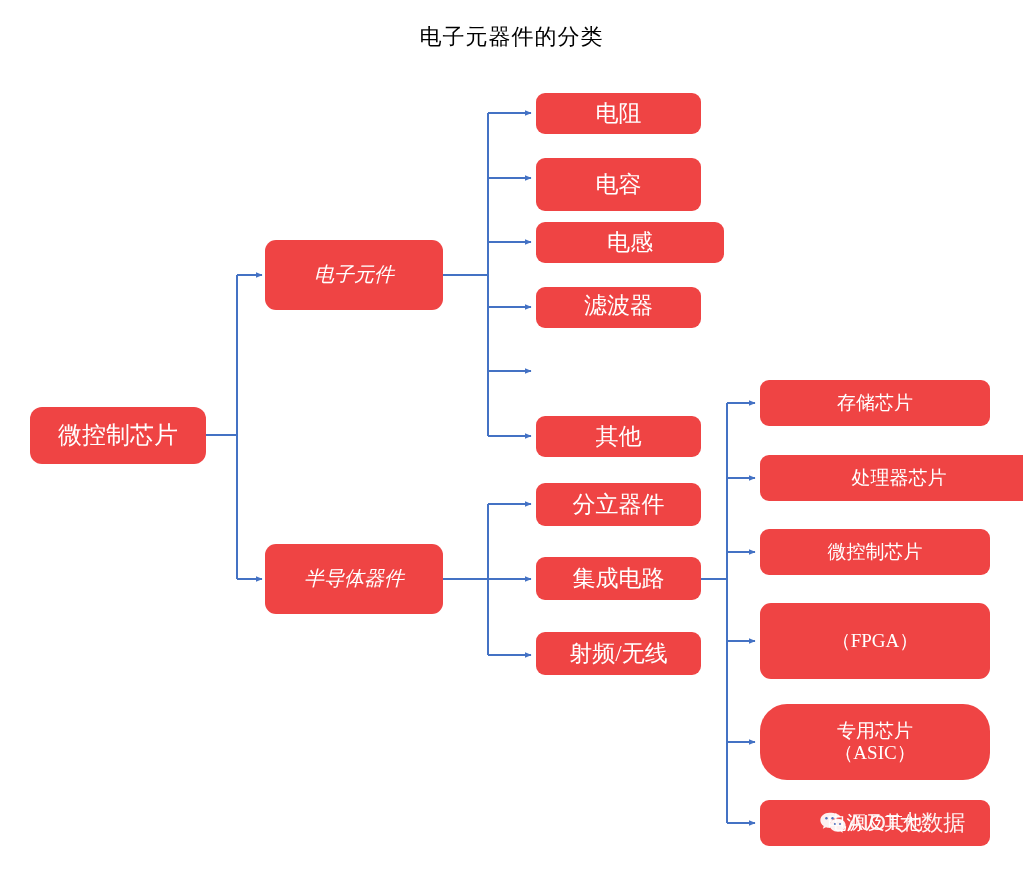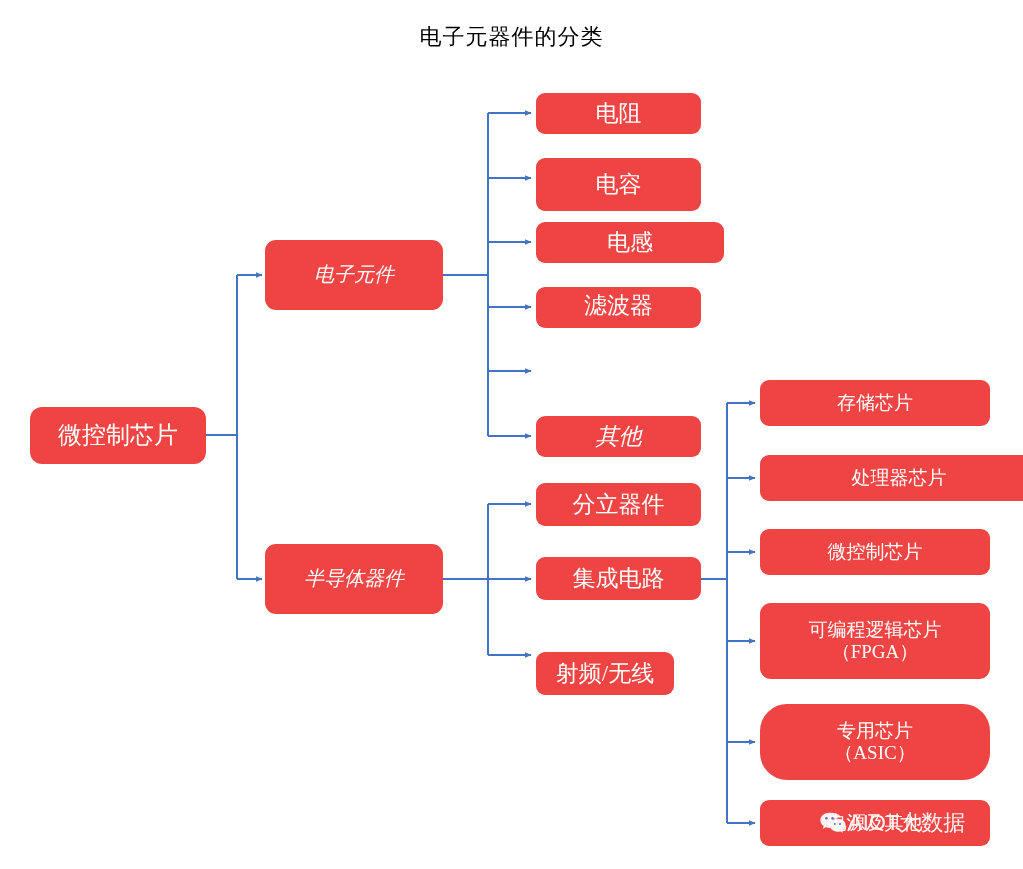--- a/index.html
+++ b/index.html
@@ -131,32 +131,31 @@
 
   <div class="node root" style="left:30px; top:407px; width:176px; height:57px;">微控制芯片</div>
 
   <div class="node lvl2" style="left:265px; top:240px; width:178px; height:70px;">电子元件</div>
   <div class="node lvl2" style="left:265px; top:544px; width:178px; height:70px;">半导体器件</div>
 
   <div class="node leaf" style="left:536px; top:93px; width:165px; height:41px;">电阻</div>
   <div class="node leaf" style="left:536px; top:158px; width:165px; height:53px;">电容</div>
   <div class="node leaf" style="left:536px; top:222px; width:188px; height:41px;">电感</div>
   <div class="node leaf" style="left:536px; top:287px; width:165px; height:41px;font-family:Liberation Mono, monospace;">滤波器</div>
-  <div class="node leaf" style="left:536px; top:416px; width:165px; height:41px;font-style:italic;">其他</div>
+  <div class="node leaf" style="left:536px; top:416px; width:165px; height:41px;">其他</div>
 
   <div class="node leaf" style="left:536px; top:483px; width:165px; height:43px;">分立器件</div>
   <div class="node leaf" style="left:536px; top:557px; width:165px; height:43px;">集成电路</div>
-  <div class="node leaf" style="left:536px; top:632px; width:138px; height:43px;margin-top:20px;">射频/无线</div>
+  <div class="node leaf" style="left:536px; top:632px; width:165px; height:43px;">射频/无线</div>
 
   <div class="node chip" style="left:760px; top:380px; width:230px; height:46px;">存储芯片</div>
   <div class="node chip" style="left:760px; top:455px; width:278px; height:46px;">处理器芯片</div>
   <div class="node chip" style="left:760px; top:529px; width:230px; height:46px;">微控制芯片</div>
 
   <div class="node chip two-line" style="left:760px; top:603px; width:230px; height:76px; flex-direction:column;">
-    <span>可编程逻辑芯片</span>
     <span>（FPGA）</span>
   </div>
 
   <div class="node chip two-line" style="left:760px; top:704px; width:230px; height:76px; flex-direction:column;border-radius:27px;">
     <span>专用芯片</span>
     <span>（ASIC）</span>
   </div>
 
   <div class="node chip" style="left:760px; top:800px; width:230px; height:46px;">电源及其他</div>
 

